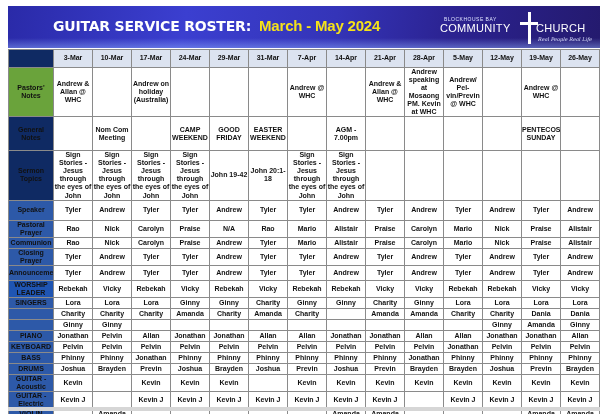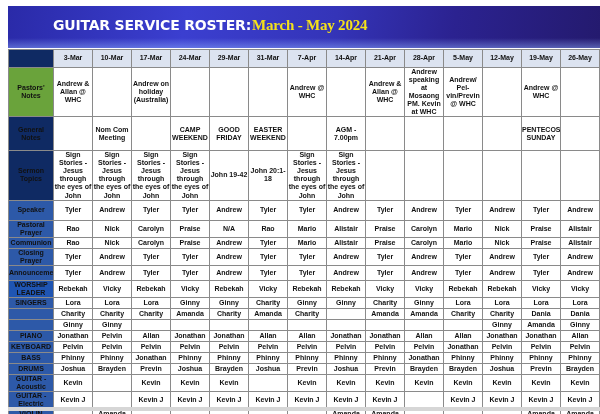--- a/index.html
+++ b/index.html
@@ -10,21 +10,21 @@
     overflow: hidden;
   }
   .banner:before {
     content: ""; position: absolute; left: 0; right: 0; bottom: 0; height: 10px;
     background: linear-gradient(180deg, rgba(120,150,255,0) 0%, rgba(150,180,255,0.45) 100%);
   }
   .banner-title {
     position: absolute; left: 45px; top: 11px; font-size: 14px; font-weight: bold; color: #ffffff;
     font-family: "DejaVu Sans", sans-serif; letter-spacing: -0.2px; white-space: nowrap;
   }
-  .banner-title .hl { color: #f5e21a; font-family: Liberation Serif, serif; font-weight: bold; font-size: 15px; margin-left: 1px; }
+  .banner-title .hl { color: #f5e21a; font-family: Liberation Sans, sans-serif; font-weight: bold; font-size: 15px; margin-left: 8px; }
   .logo { position: absolute; left: 432px; top: 4px; width: 160px; height: 36px; color: #fff; }
   .logo .small { position: absolute; left: 4px; top: 6px; font-size: 5px; letter-spacing: 0.5px; color: #dfe3ff; }
   .logo .big1 { position: absolute; left: 0px; top: 12px; font-size: 11px; letter-spacing: 0.3px; }
   .logo .big2 { position: absolute; left: 96px; top: 12px; font-size: 11px; letter-spacing: 0.3px; }
   .logo .tag { position: absolute; left: 98px; top: 26px; font-size: 5px; font-style: italic; color: #dfe3ff; font-family: "DejaVu Serif", serif; }
   .logo .cross-v { position: absolute; left: 88px; top: 2px; width: 3px; height: 32px; background: #fff; }
   .logo .cross-h { position: absolute; left: 80px; top: 12px; width: 18px; height: 3px; background: #fff; }
 
   table.roster {
     position: absolute; left: 8px; top: 49px; border-collapse: collapse; table-layout: fixed;
@@ -46,20 +46,28 @@
   td.gnotes { font-size: 6.5px; }
   .bottom-bar { position: absolute; left: 8px; top: 407px; width: 592px; height: 4px; background: #d6d6d6; }
 </style>
 </head>
 <body>
 
 <div class="banner">
   <div class="banner-title">
     <span>GUITAR SERVICE ROSTER:</span><span class="hl">March - May 2024</span>
   </div>
+  <div class="logo">
+    <span class="small">BLOCKHOUSE BAY</span>
+    <span class="big1">COMMUNITY</span>
+    <span class="cross-v"></span>
+    <span class="cross-h"></span>
+    <span class="big2">CHURCH</span>
+    <span class="tag">Real People Real Life</span>
+  </div>
 </div>
 
 <table class="roster">
   <colgroup>
     <col style="width:45px">
     <col style="width:39px">
       <col style="width:39px">
       <col style="width:39px">
       <col style="width:39px">
     <col style="width:39px">

